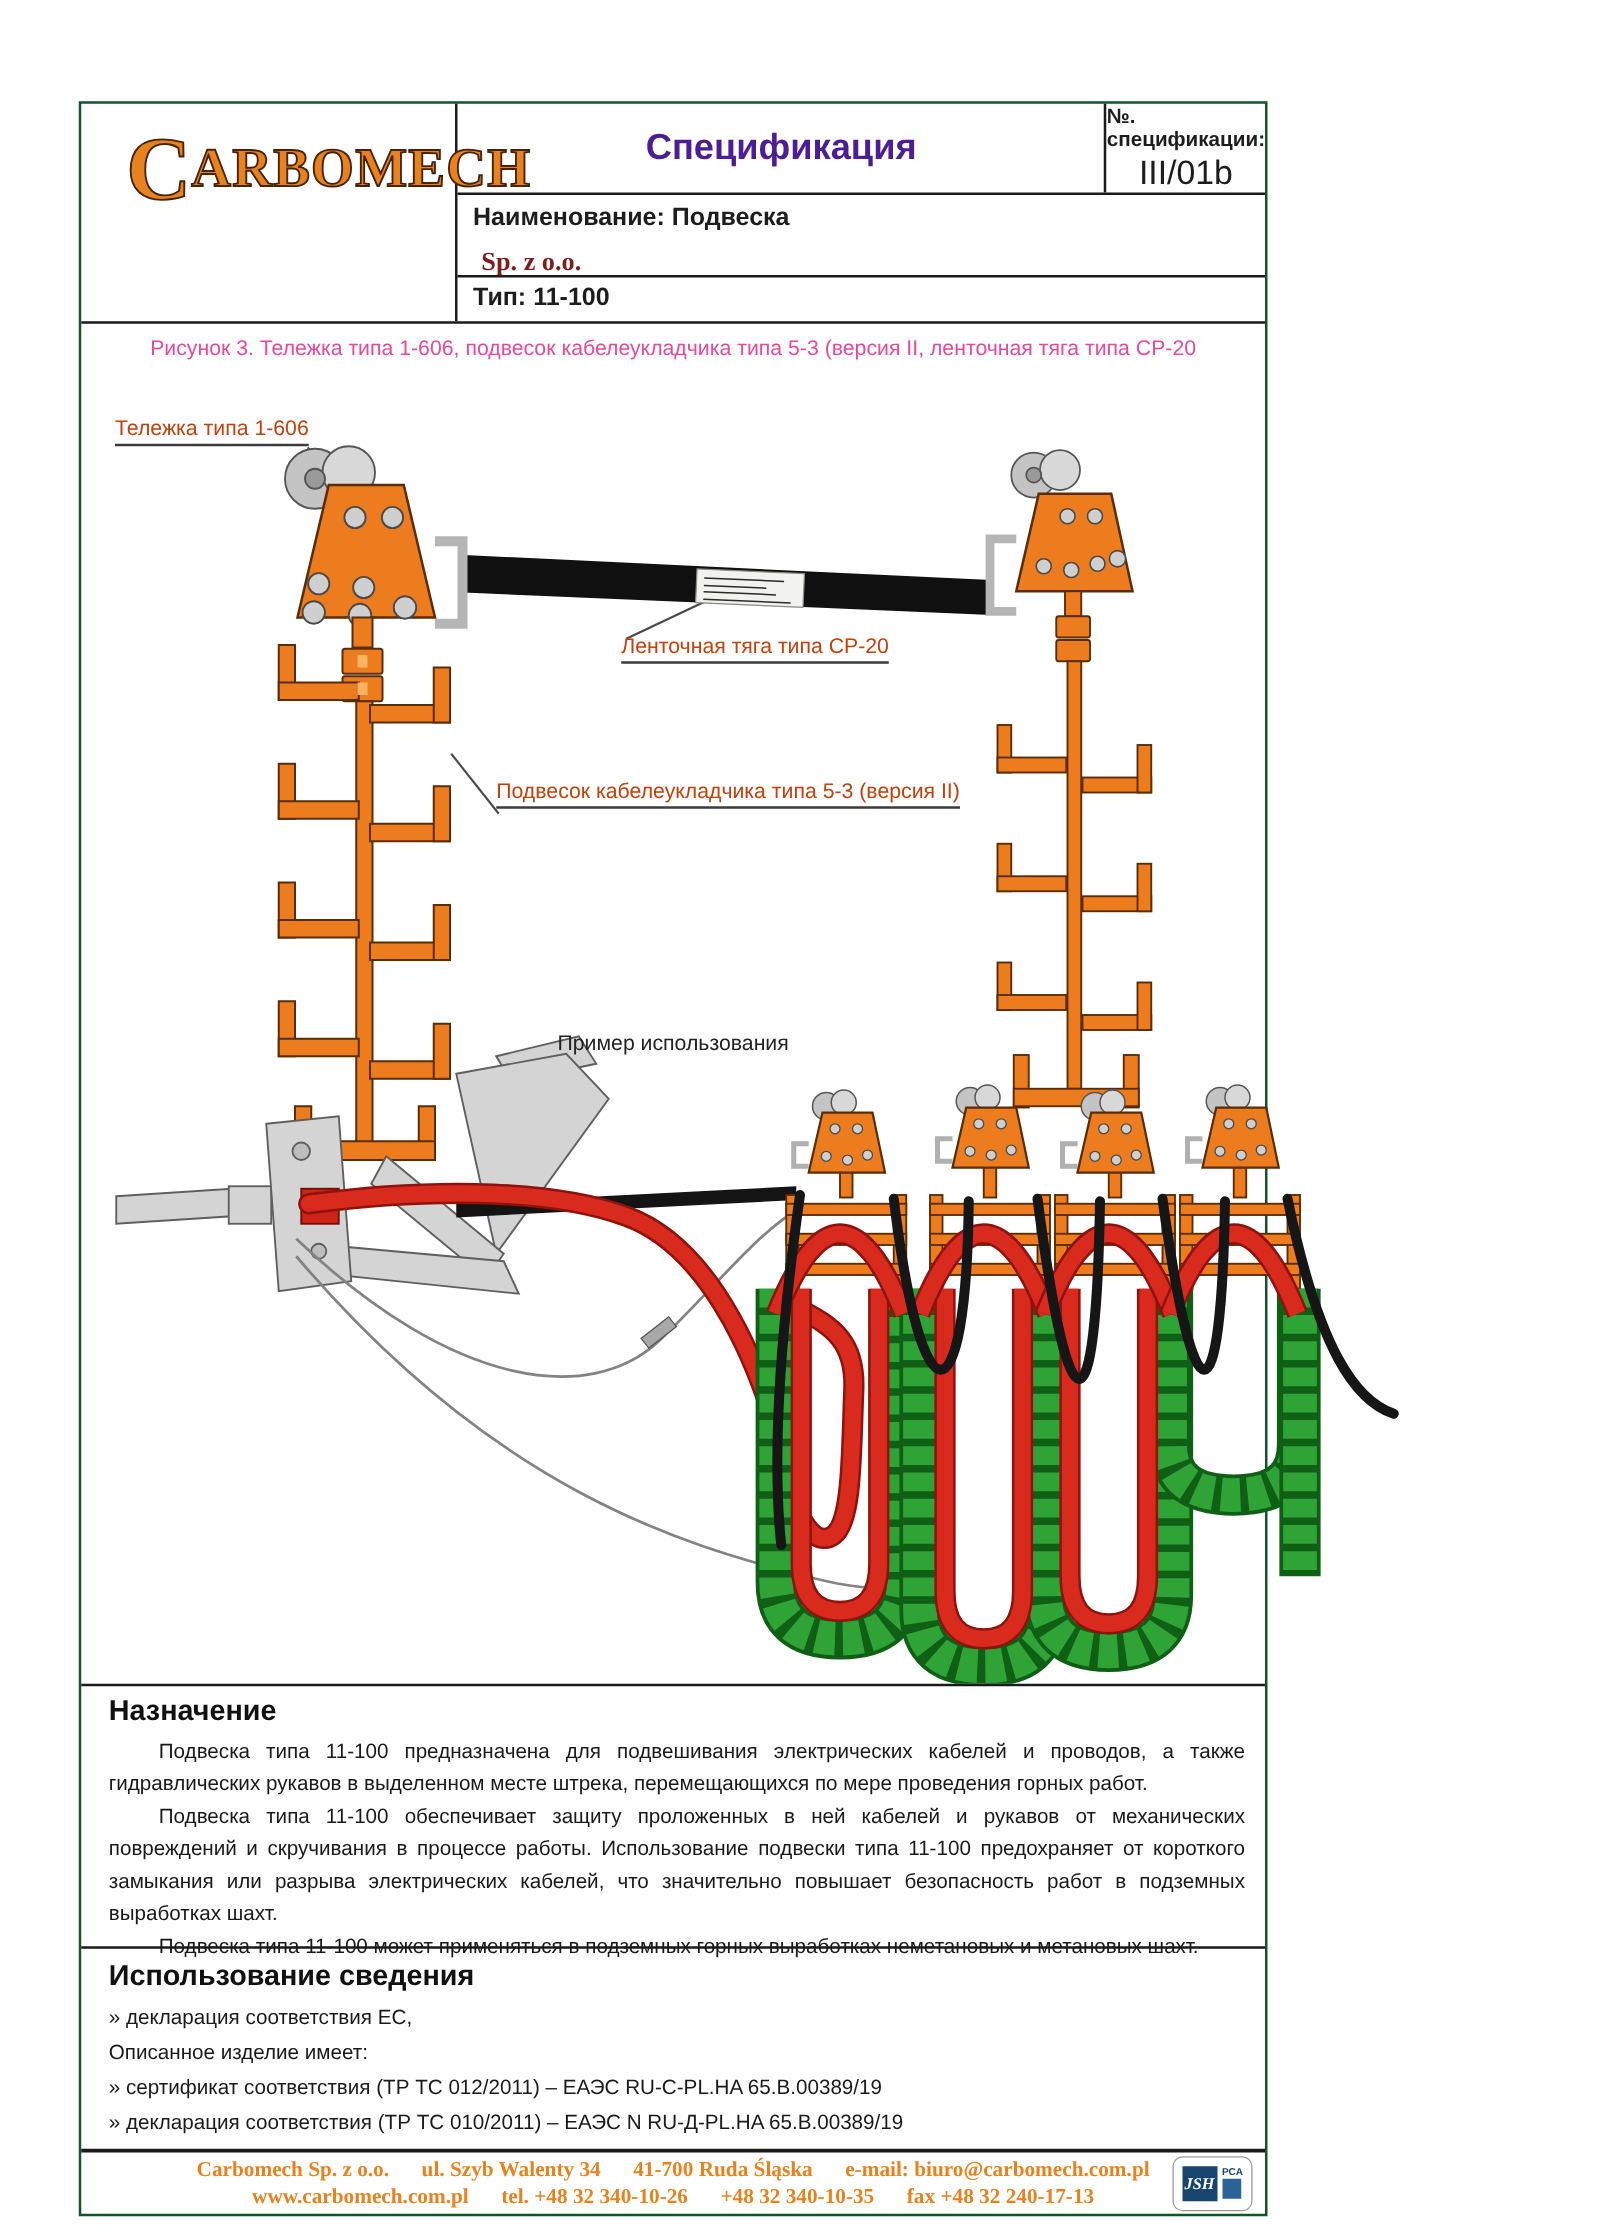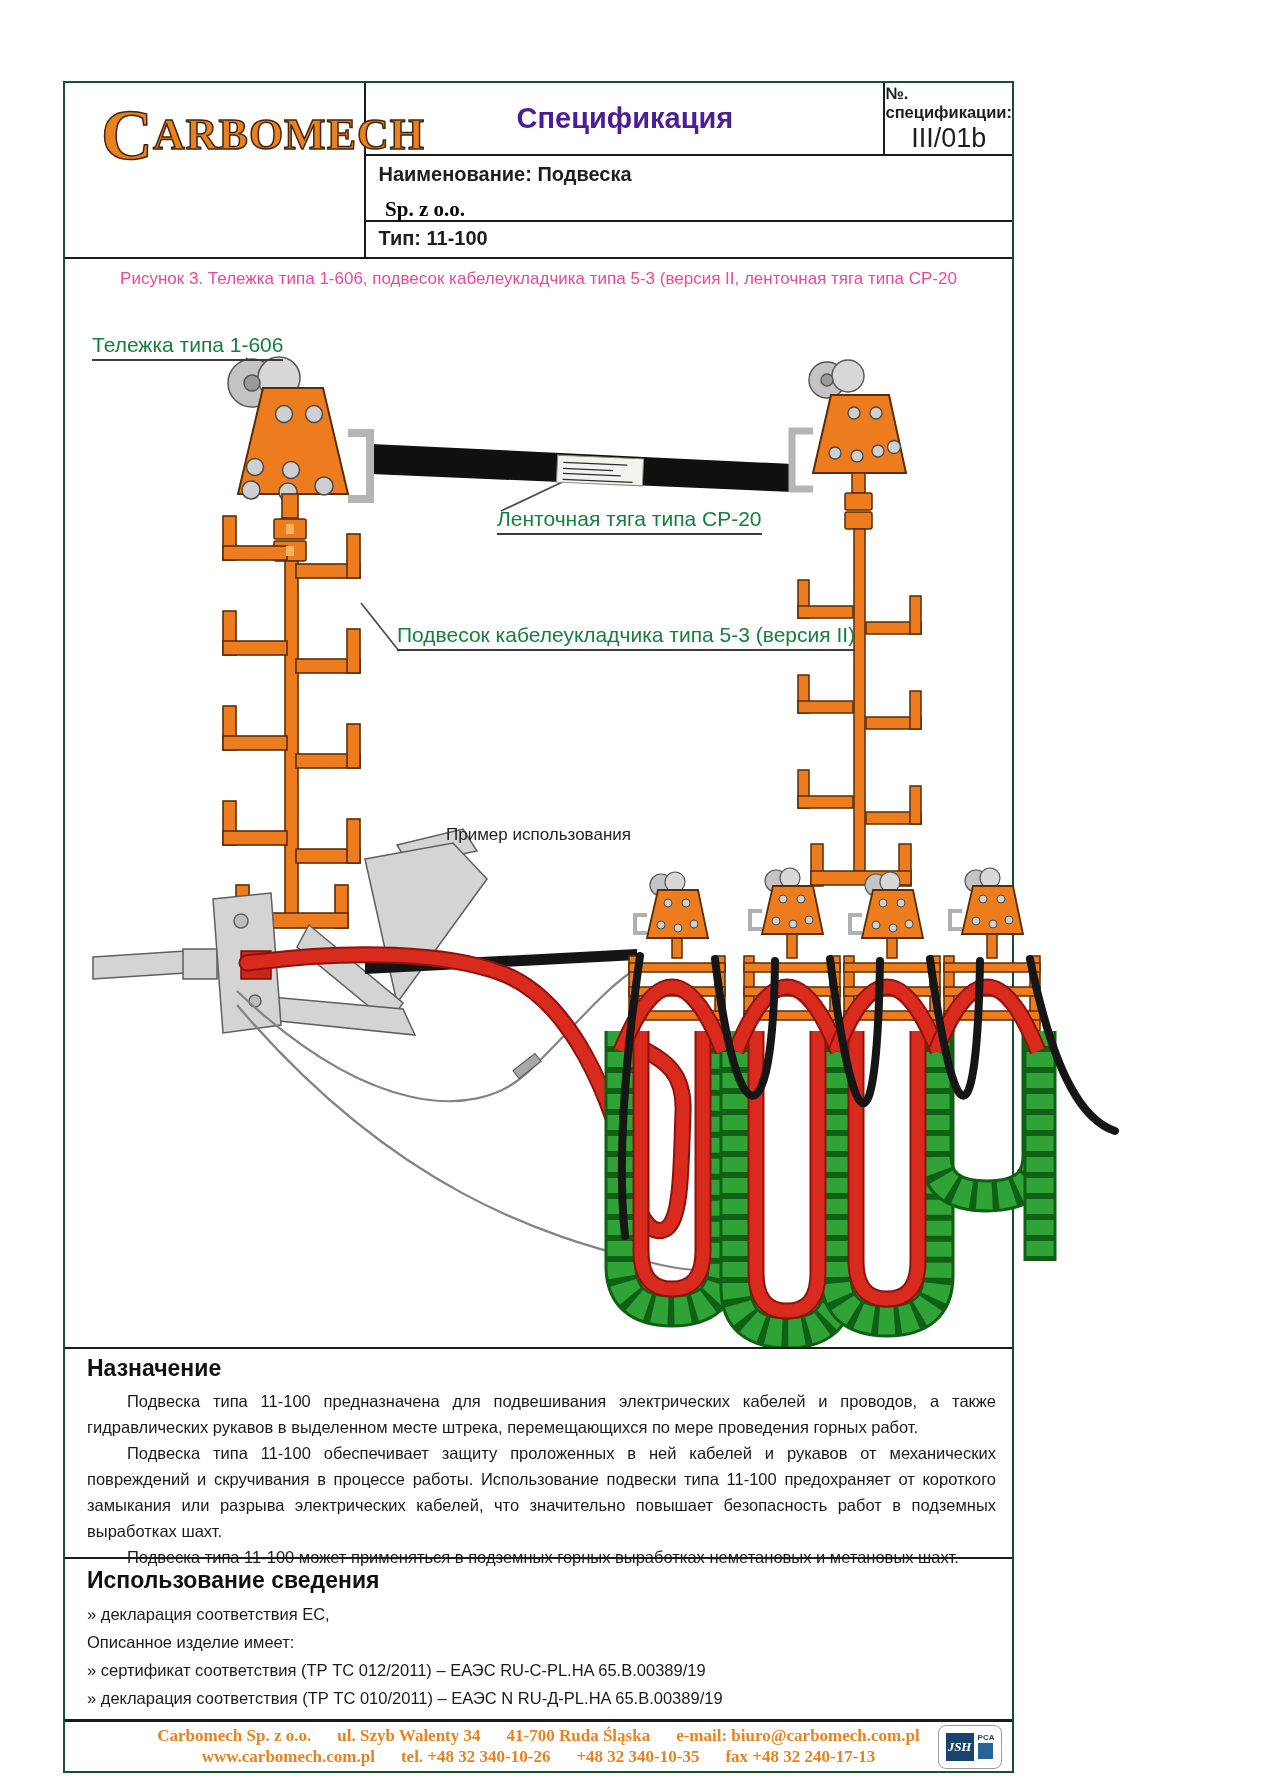--- a/index.html
+++ b/index.html
@@ -10,40 +10,40 @@
 
   
   .sec-header{position:relative;height:174px;display:flex;box-sizing:border-box;}
   .logo-cell{position:relative;width:422px;border-right:2px solid #1b1b1b;box-sizing:border-box;}
   .logo-line{position:absolute;left:36px;top:22px;white-space:nowrap;
              font-family:"Liberation Serif",serif;font-weight:bold;color:#e8821e;
              -webkit-text-stroke:1.5px #46230a;}
   .logo-c{font-size:72px;line-height:60px;vertical-align:-10px;}
   .logo-rest{font-size:44px;letter-spacing:1px;}
   .logo-sub{position:absolute;left:0;top:114px;width:400px;text-align:right;
-            font-family:"Liberation Serif",serif;font-weight:bold;font-size:21px;color:#000000;}
+            font-family:"Liberation Serif",serif;font-weight:bold;font-size:21px;color:#7f1d1d;}
   .header-right{flex:1;display:flex;flex-direction:column;}
   .hrow1{height:71px;display:flex;box-sizing:border-box;}
   .title-cell{width:519px;border-right:2px solid #1b1b1b;box-sizing:border-box;
               display:flex;align-items:center;justify-content:center;}
   .doc-title{font-size:29px;font-weight:bold;color:#4c1d95;}
   .specno-cell{flex:1;display:flex;flex-direction:column;align-items:center;justify-content:center;}
   .specno-label{font-size:16.5px;font-weight:bold;}
   .specno-value{font-size:27px;font-weight:normal;margin-top:1px;}
   .hrow2{height:66px;border-top:2px solid #1b1b1b;box-sizing:border-box;
          font-size:20px;font-weight:bold;padding:7px 0 0 12px;}
   .hrow3{height:37px;border-top:2px solid #1b1b1b;box-sizing:border-box;
          font-size:20px;font-weight:bold;padding:5px 0 0 12px;}
 
   
   .sec-figure{position:relative;height:1090px;border-top:2px solid #1b1b1b;box-sizing:border-box;}
   .fig-svg{position:absolute;left:0;top:2px;width:1151px;height:1086px;}
   .fig-caption{position:absolute;left:0;top:10px;width:100%;text-align:center;
                font-size:17px;color:#ec4899;}
-  .fig-label{position:absolute;font-size:21px;color:#15803d;white-space:nowrap;}
+  .fig-label{position:absolute;font-size:17px;color:#c2410c;white-space:nowrap;}
   .lbl-underline{border-bottom:2px solid #3c3c3c;padding-bottom:2px;}
   .lbl-trolley{left:27px;top:74px;}
   .lbl-band{left:432px;top:248px;}
   .lbl-hanger{left:332px;top:364px;}
   .fig-example{position:absolute;left:0;top:566px;width:100%;text-align:center;
                font-size:17px;color:#222;}
 
   
   .sec-purpose{position:relative;height:210px;border-top:2px solid #1b1b1b;box-sizing:border-box;
                padding:6px 16px 0 22px;}

